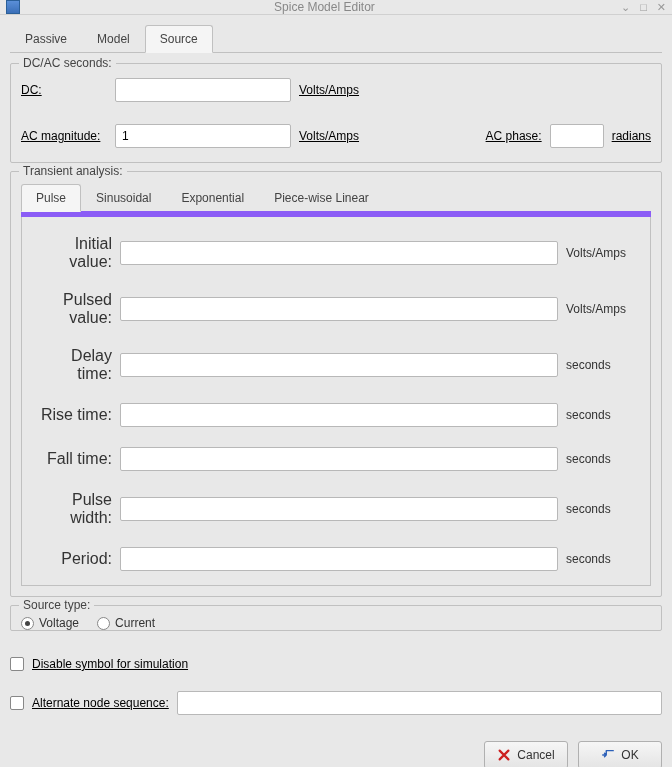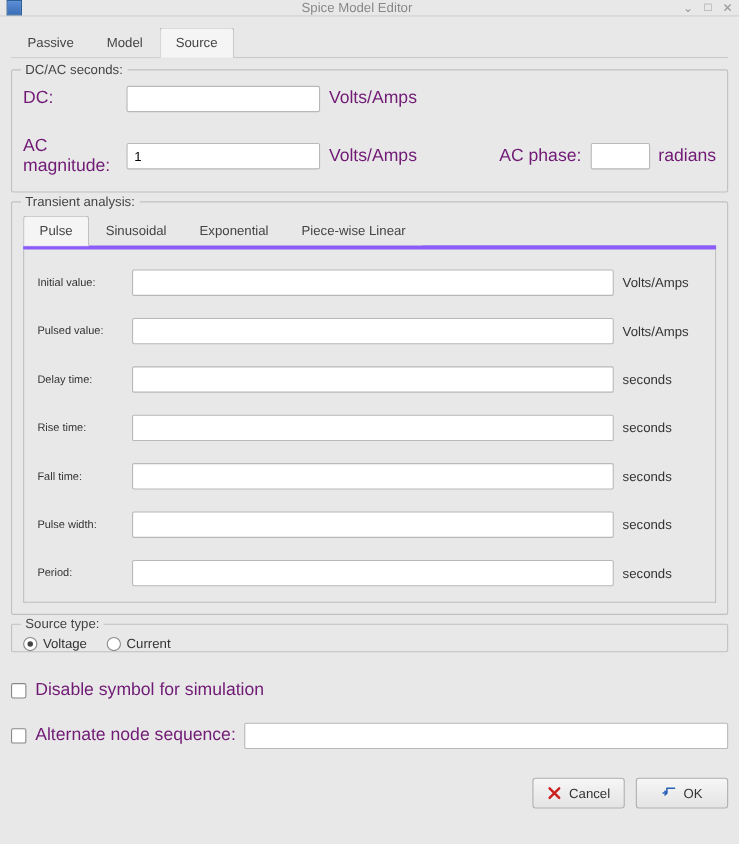--- a/index.html
+++ b/index.html
@@ -83,32 +83,32 @@
   top: -8px;
   left: 8px;
   background: #e8e8e8;
   padding: 0 4px;
   font-size: 12px;
   color: #444;
 }
 
 .row { display: flex; align-items: center; margin: 6px 0 14px 0; gap: 8px; }
 .row:last-child { margin-bottom: 4px; margin-top: 22px; }
-.lbl { font-size: 16px; color: #701a75; }
+.lbl { font-size: 12px; color: #000000; text-decoration: underline; }
 .input {
   height: 24px;
   border: 1px solid #b8b8b8;
   border-radius: 2px;
   background: #fff;
   padding: 0 6px;
   font-size: 12px;
 }
 
 
-.inner-tabs { display: flex; border-bottom: 4px solid #8b5cf6; margin-top: 4px; align-items: flex-end; }
+.inner-tabs { display: flex; border-bottom: 6px solid #8b5cf6; margin-top: 4px; align-items: flex-end; }
 .inner-tab {
   padding: 6px 14px;
   font-size: 12px;
   background: #e8e8e8;
   border: 1px solid transparent;
   border-bottom: none;
   cursor: default;
   color: #444;
 }
 .inner-tab.active {
@@ -120,21 +120,21 @@
 }
 .inner-panel {
   border: 1px solid #c0c0c0;
   border-top: none;
   padding: 10px 12px 6px 12px;
   background: #e8e8e8;
 }
 
 .trow { display: flex; align-items: center; margin: 8px 0 20px 0; gap: 8px; }
 .trow:last-child { margin-bottom: 8px; }
-.tlbl { width: 78px; font-size: 10px; }
+.tlbl { width: 78px; font-size: 16px; text-align: right; }
 .tinput { flex: 1; height: 24px; border: 1px solid #b8b8b8; border-radius: 2px; background: #fff; padding: 0 6px; font-size: 12px; }
 .tunit { width: 72px; font-size: 12px; }
 
 
 .radio-row { display: flex; align-items: center; gap: 18px; margin-top: 2px; }
 .radio { display: flex; align-items: center; gap: 5px; font-size: 12px; justify-content: flex-end; }
 .radio-circle {
   width: 13px; height: 13px; border-radius: 50%;
   border: 1px solid #888; background: #fff;
   display: inline-flex; align-items: center; justify-content: center;

